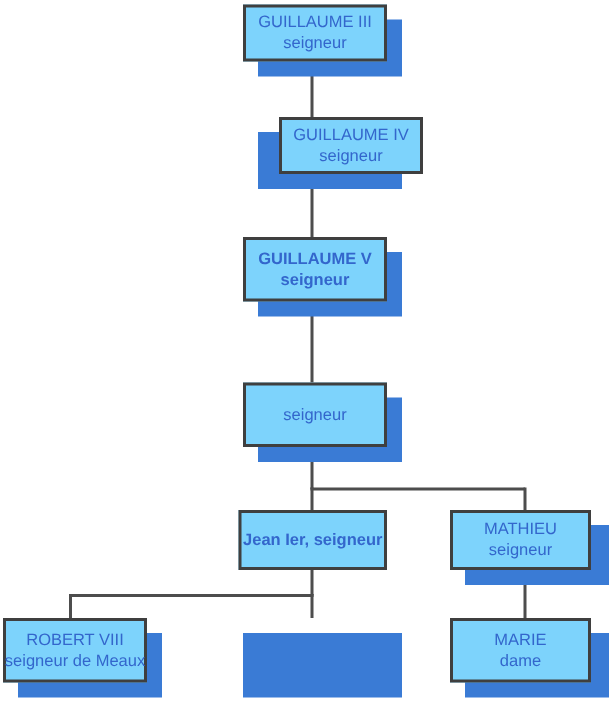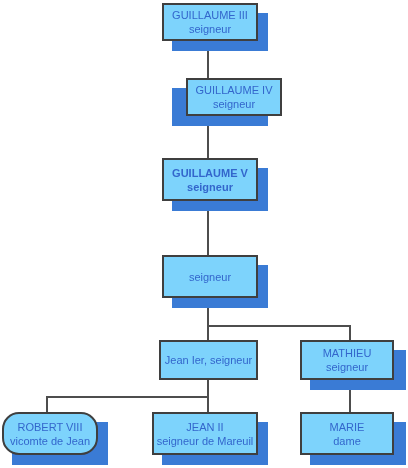--- a/index.html
+++ b/index.html
@@ -99,37 +99,33 @@
 
   <div class="node" style="left:162px; top:158px; width:96px; height:43px;font-weight:bold;">
     <span class="ln">GUILLAUME V</span>
     <span class="ln">seigneur</span>
   </div>
 
   <div class="node" style="left:162px; top:255px; width:96px; height:43px;">
     <span class="ln">seigneur</span>
   </div>
 
-  <div class="node" style="left:159px; top:340px; width:99px; height:40px;">
+  <div class="node" style="left:159px; top:340px; width:99px; height:40px;font-weight:bold;">
     <span class="ln">Jean Ier, seigneur</span>
   </div>
 
   <div class="node" style="left:300px; top:340px; width:94px; height:40px;justify-content:center;">
     <span class="ln">MATHIEU</span>
     <span class="ln">seigneur</span>
   </div>
 
-  <div class="node" style="left:2px; top:412px; width:96px; height:43px;border-radius:17px;">
+  <div class="node" style="left:2px; top:412px; width:96px; height:43px;">
     <span class="ln">ROBERT VIII</span>
-    <span class="ln">vicomte de Jean</span>
+    <span class="ln">seigneur de Meaux</span>
   </div>
 
-  <div class="node" style="left:152px; top:412px; width:106px; height:43px;">
-    <span class="ln">JEAN II</span>
-    <span class="ln">seigneur de Mareuil</span>
-  </div>
 
   <div class="node" style="left:300px; top:412px; width:94px; height:43px;justify-content:center;">
     <span class="ln">MARIE</span>
     <span class="ln">dame</span>
   </div>
 
 </div>
 
 </body></html>

